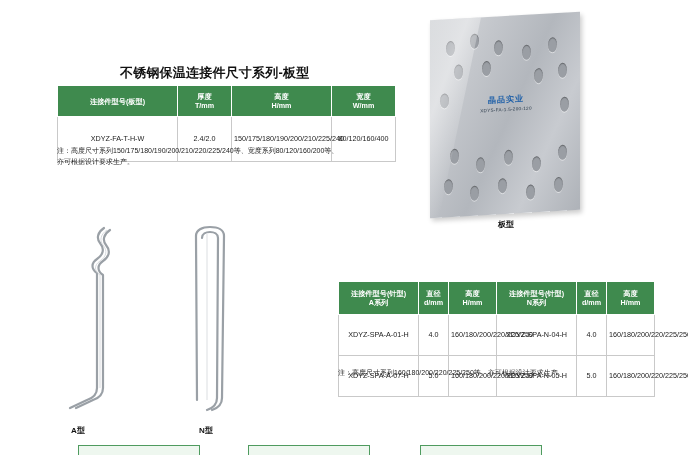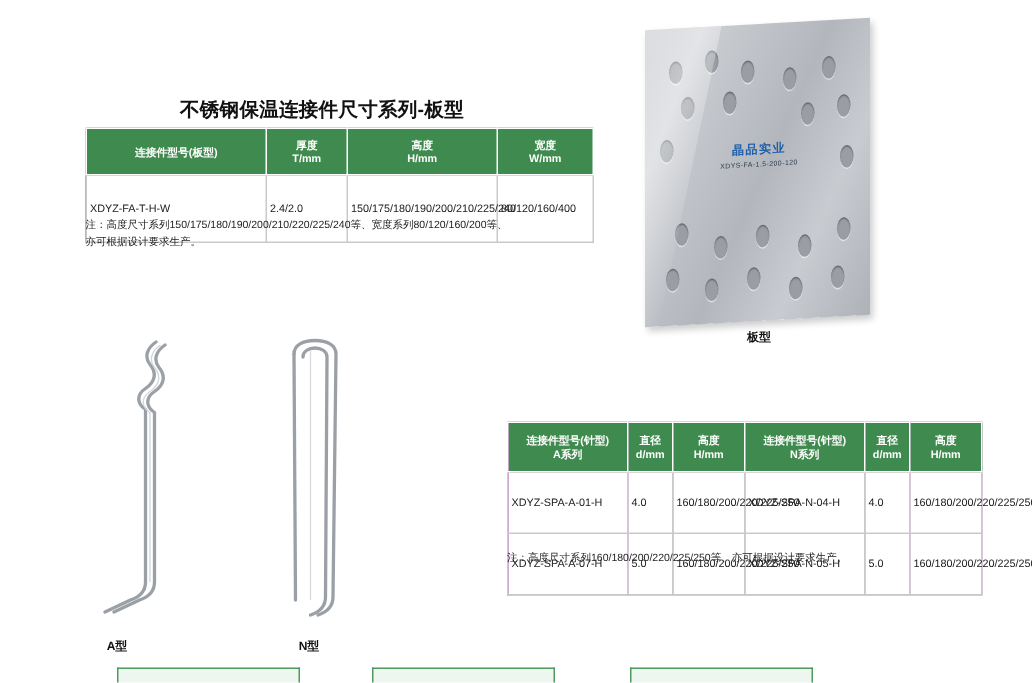--- a/index.html
+++ b/index.html
@@ -32,37 +32,38 @@
     white-space: nowrap;
   }
   #title-plate { left: 120px; top: 64px; }
   #title-pin   { left: 408px; top: 261px; }
 
   
   table.spec {
     position: absolute;
     border-collapse: collapse;
     table-layout: fixed;
-    background: #a21caf;
+    background: #fca5a5;
   }
   table.spec th {
     background: #3f8a4e;
     color: #ffffff;
     font-size: 7.2px;
     font-weight: bold;
     line-height: 1.25;
     border: 1px solid #ffffff;
     padding: 4px 2px;
     text-align: center;
     vertical-align: middle;
   }
   table.spec td {
     border: 1px solid #c9c9c9;
     font-size: 7.2px;
     color: #1a1a1a;
+    text-align: center;
     vertical-align: middle;
     padding: 7px 2px;
     line-height: 1.3;
     background: #fff;
   }
   #table-plate { left: 57px; top: 85px; width: 338px; }
   #table-plate th { height: 22px; }
   #table-plate td { height: 30px; }
 
   #table-pin { left: 338px; top: 281px; width: 305px; }

